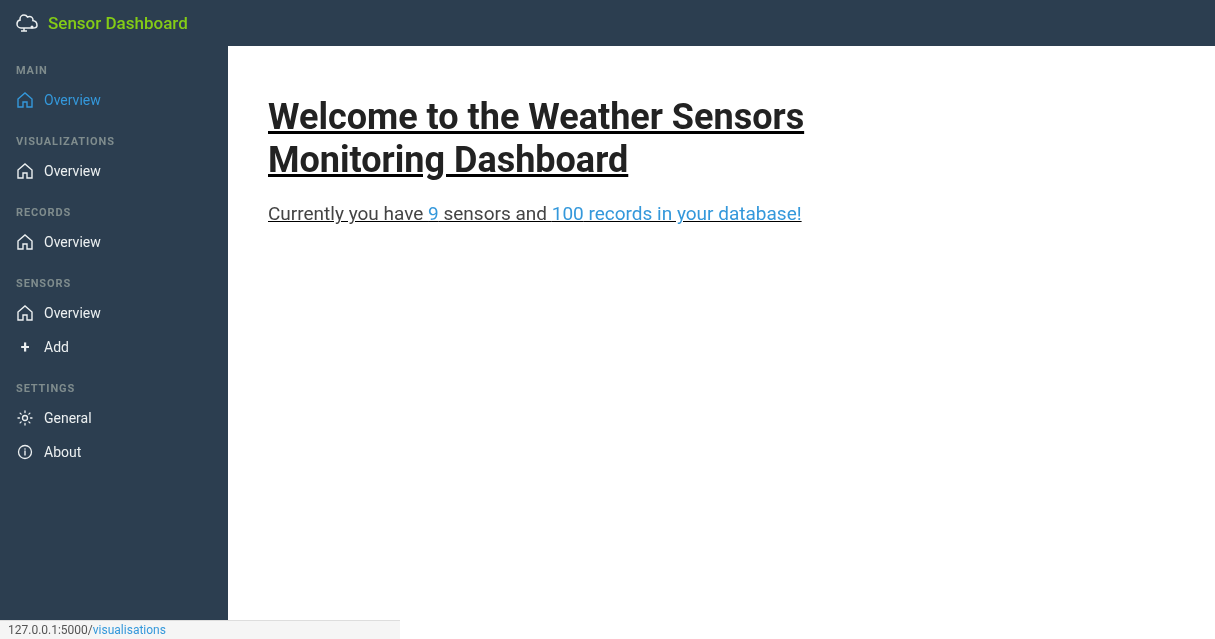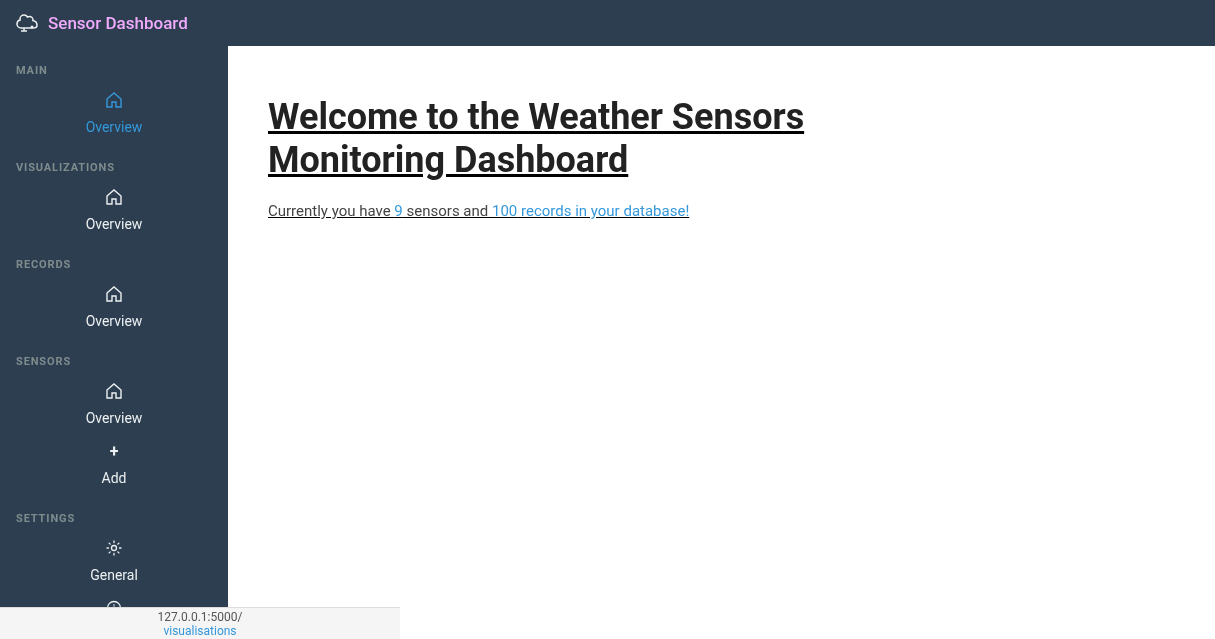--- a/index.html
+++ b/index.html
@@ -33,21 +33,21 @@
     .topbar-icon {
       display: flex;
       align-items: center;
       gap: 6px;
       font-size: 18px;
     }
 
     .topbar-title {
       font-size: 17px;
       font-weight: 500;
-      color: #f0abfc;
+      color: #84cc16;
     }
 
     
     .layout {
       display: flex;
       flex: 1;
       overflow: hidden;
     }
 
     
@@ -72,21 +72,20 @@
     .sidebar-item {
       display: flex;
       align-items: center;
       gap: 10px;
       padding: 8px 16px;
       font-size: 14px;
       color: #ecf0f1;
       cursor: pointer;
       border-radius: 0;
       transition: background 0.15s;
-      flex-direction: column;
     }
 
     .sidebar-item.active {
       color: #3498db;
     }
 
     .sidebar-item .item-icon {
       width: 18px;
       height: 18px;
       display: flex;
@@ -130,43 +129,42 @@
     .welcome-heading {
       font-size: 36px;
       font-weight: 700;
       color: #222;
       line-height: 1.2;
       margin-bottom: 20px;
       max-width: 700px;
     }
 
     .welcome-subtext {
-      font-size: 15px;
+      font-size: 19px;
       color: #444;
     }
 
     .welcome-subtext .highlight {
       color: #3498db;
     }
 
     
     .statusbar {
       position: fixed;
       bottom: 0;
       left: 0;
       width: 400px;
       background: #f5f5f5;
       border-top: 1px solid #ddd;
       font-size: 12px;
       color: #555;
       padding: 2px 8px;
-      height: 32px;
-      display: flex;
-      align-items: center;
-      flex-direction: column;
+      height: 19px;
+      display: flex;
+      align-items: center;
     }
 
     .statusbar .url-highlight {
       color: #3498db;
     }
   </style>
 </head>
 <body>
 
 <div class="topbar">

